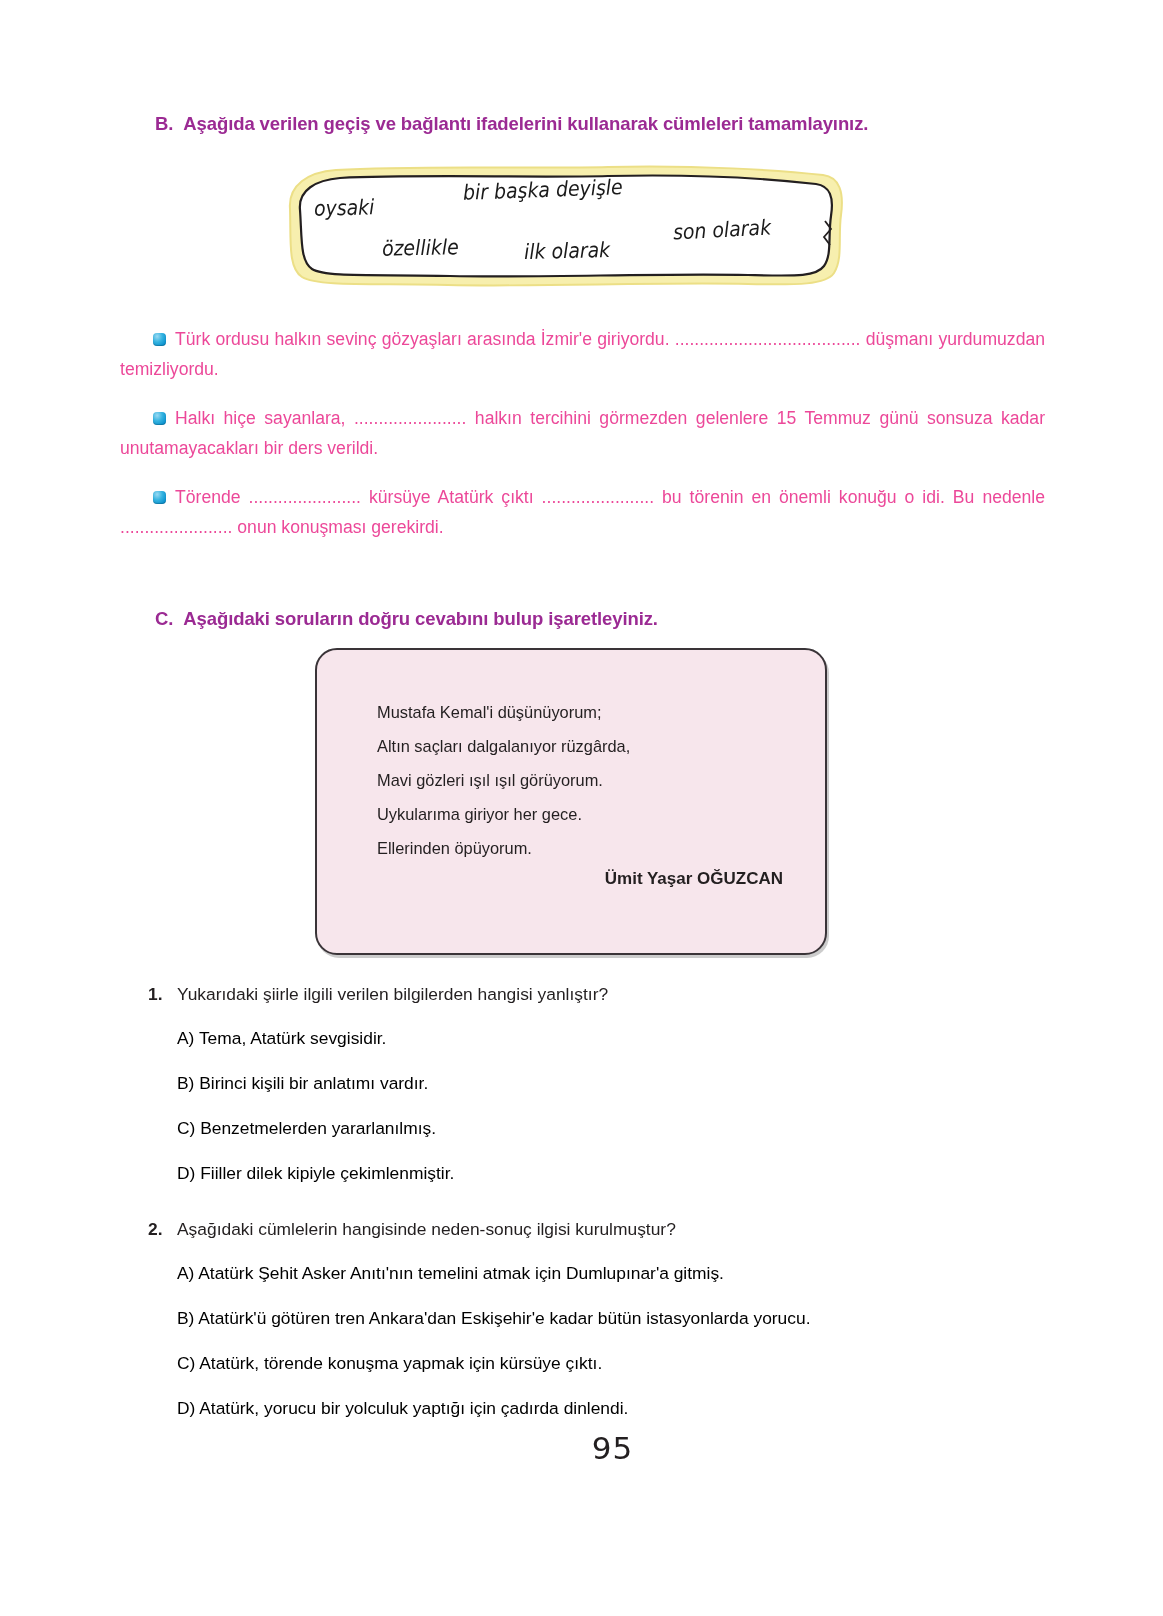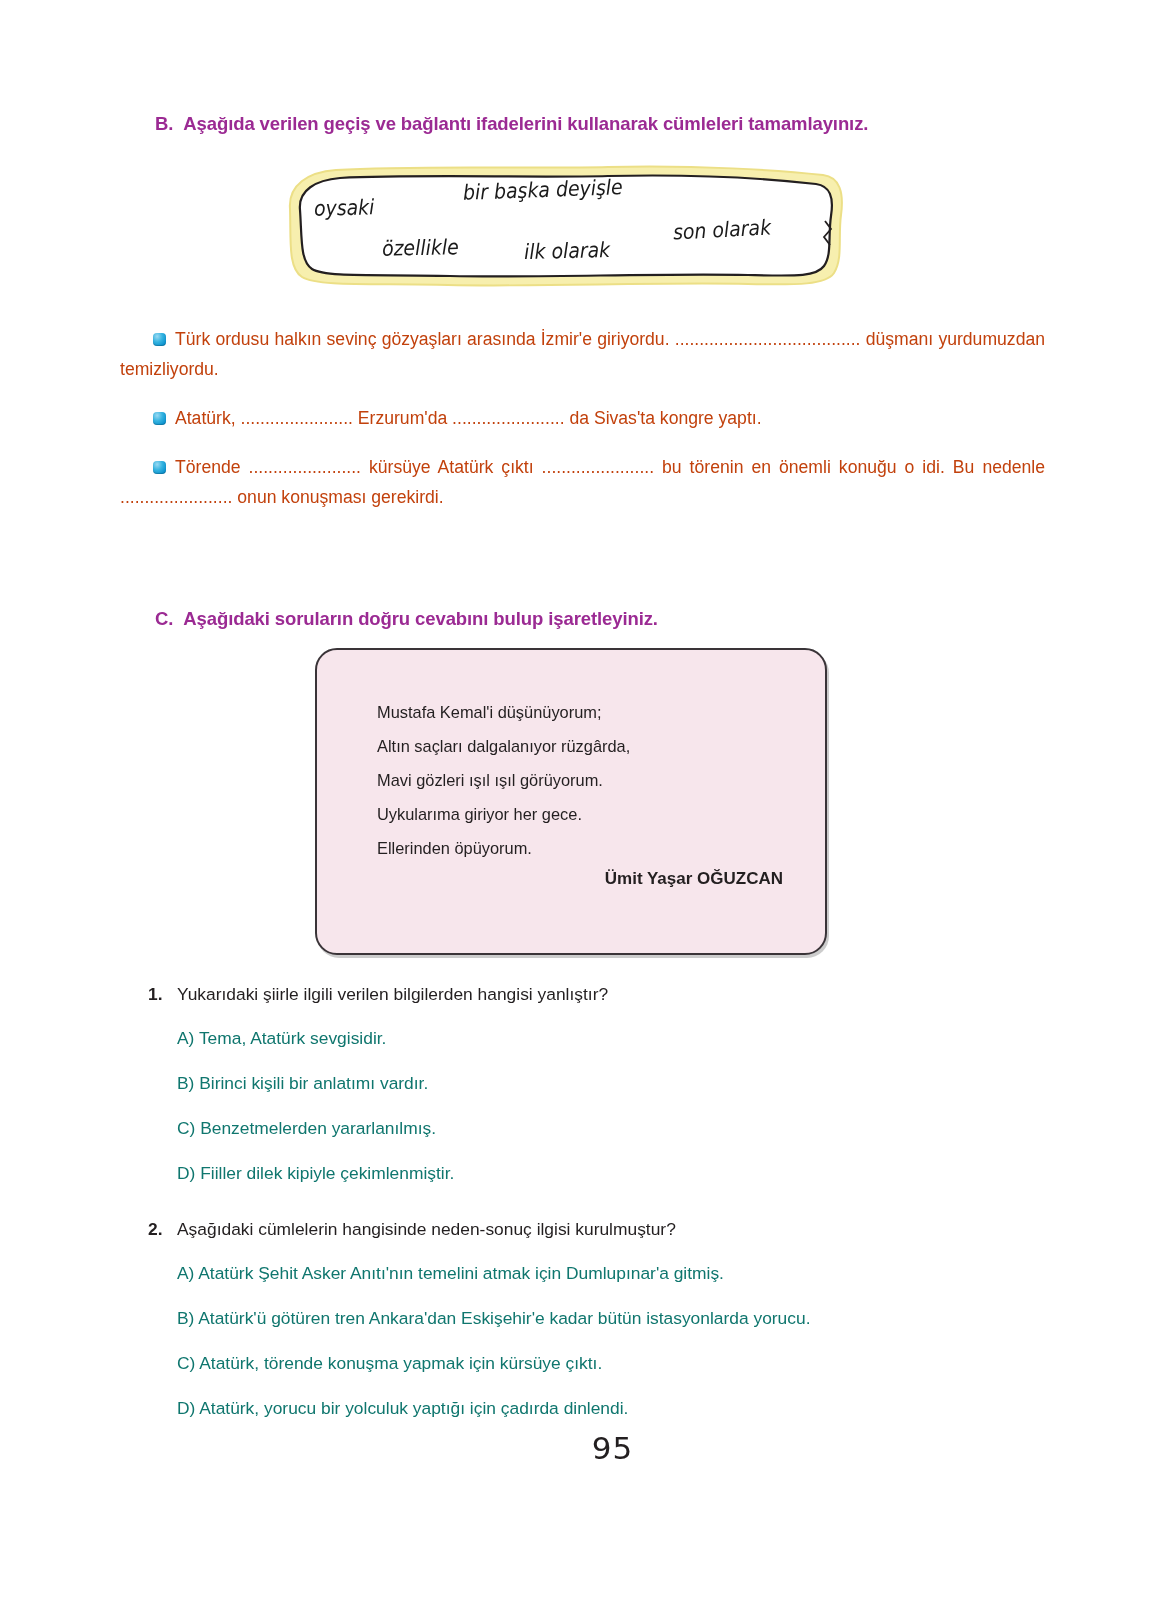--- a/index.html
+++ b/index.html
@@ -71,21 +71,21 @@
     top: 324px;
     width: 925px;
   }
   .fill-item {
     position: relative;
     margin-bottom: 19px;
     font-size: 17.6px;
     line-height: 30px;
     text-align: justify;
     text-justify: inter-word;
-    color: #c2410c;
+    color: #ec4899;
   }
   .fill-item .bullet {
     display: inline-block;
     width: 13px;
     height: 13px;
     margin-right: 9px;
     margin-left: 33px;
     vertical-align: -1px;
     border-radius: 4px;
     background:
@@ -145,21 +145,21 @@
   }
   .q-num { font-weight: bold; min-width: 20px; }
   .q-text { }
   .q-text .bold { font-weight: normal; }
 
   .q-options { margin-top: 16px; padding-left: 29px; }
   .q-option {
     font-size: 17.4px;
     line-height: 28px;
     margin-bottom: 17px;
-    color: #0f766e;
+    color: #000000;
     white-space: nowrap;
   }
 
   
   .page-number {
     position: absolute;
     left: 0;
     top: 1430px;
     width: 1163px;
     text-align: center;
@@ -211,21 +211,21 @@
       <span class="wb-word wb-w3">ilk olarak</span>
       <span class="wb-word wb-w4">son olarak</span>
     </div>
   </div>
 
   <div class="fill-list">
     <div class="fill-item">
       <span class="bullet"></span><span class="txt">Türk ordusu halkın sevinç gözyaşları arasında İzmir'e giriyordu. ...................................... düşmanı yurdumuzdan temizliyordu.</span>
     </div>
     <div class="fill-item">
-      <span class="bullet"></span><span class="txt">Atatürk, ....................... Erzurum'da ....................... da Sivas'ta kongre yaptı.</span>
+      <span class="bullet"></span><span class="txt">Halkı hiçe sayanlara, ....................... halkın tercihini görmezden gelenlere 15 Temmuz günü sonsuza kadar unutamayacakları bir ders verildi.</span>
     </div>
     <div class="fill-item">
       <span class="bullet"></span><span class="txt">Törende ....................... kürsüye Atatürk çıktı ....................... bu törenin en önemli konuğu o idi. Bu nedenle ....................... onun konuşması gerekirdi.</span>
     </div>
   </div>
 
   <div class="section-heading" id="heading-c">
     <span class="letter">C.</span>
     <span>Aşağıdaki soruların doğru cevabını bulup işaretleyiniz.</span>
   </div>

